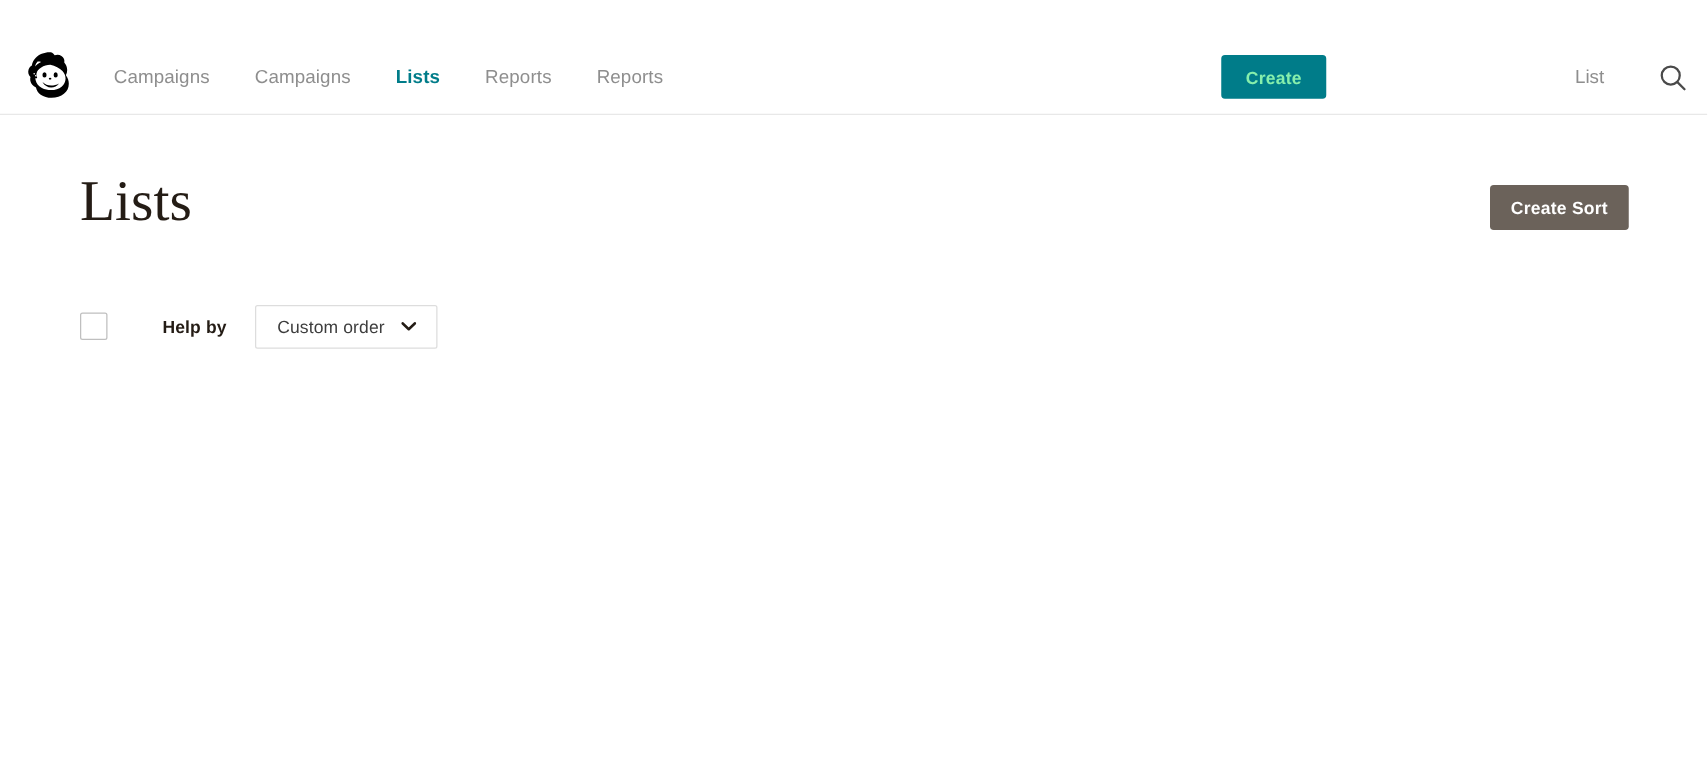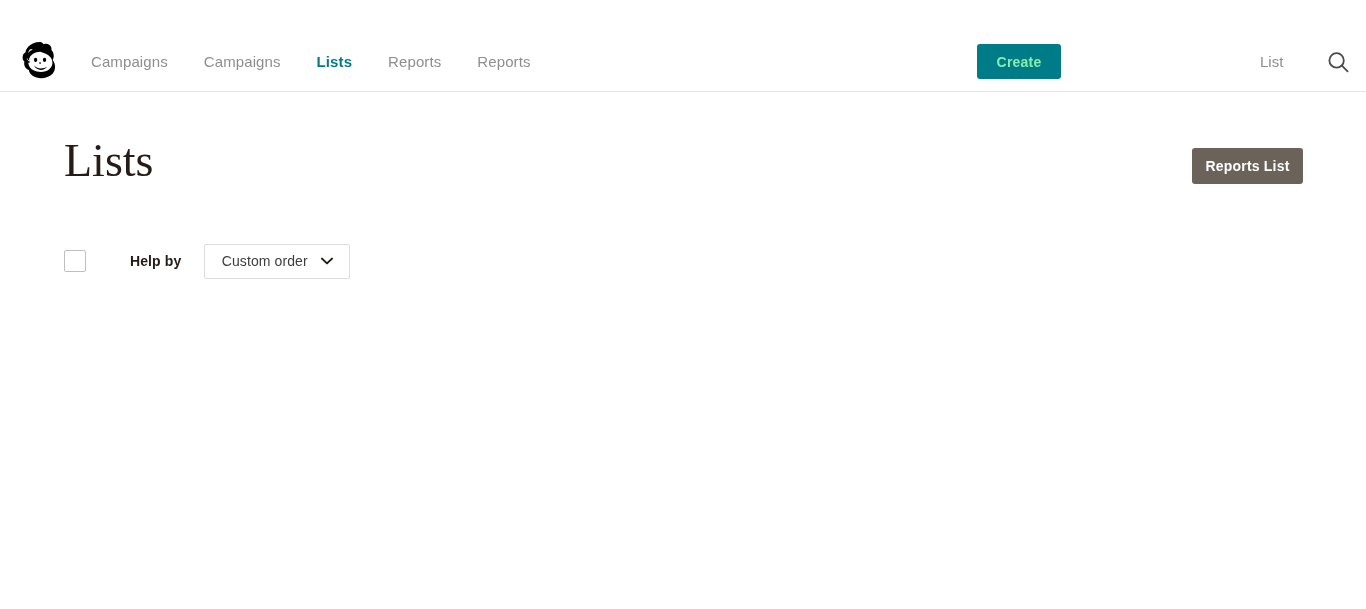--- a/index.html
+++ b/index.html
@@ -259,21 +259,21 @@
         <circle cx="10.6" cy="10.4" r="7.2" fill="none" stroke="#4a4a4a" stroke-width="1.8"></circle>
         <line x1="15.9" y1="15.7" x2="21.6" y2="21.4" stroke="#4a4a4a" stroke-width="1.8" stroke-linecap="round"></line>
       </svg>
     </button>
   </div>
 
   <div class="page">
 
     <h1 class="page-title">Lists</h1>
 
-    <button class="create-list-btn">Reports List</button>
+    <button class="create-list-btn">Create Sort</button>
 
     <div class="sort-row">
 
       <button class="select-all-box" aria-label="Select all lists"></button>
 
       <span class="sort-label">Help by</span>
 
       <div class="sort-select">
         <span class="sort-select-value">Custom order</span>
         <span class="chevron">

